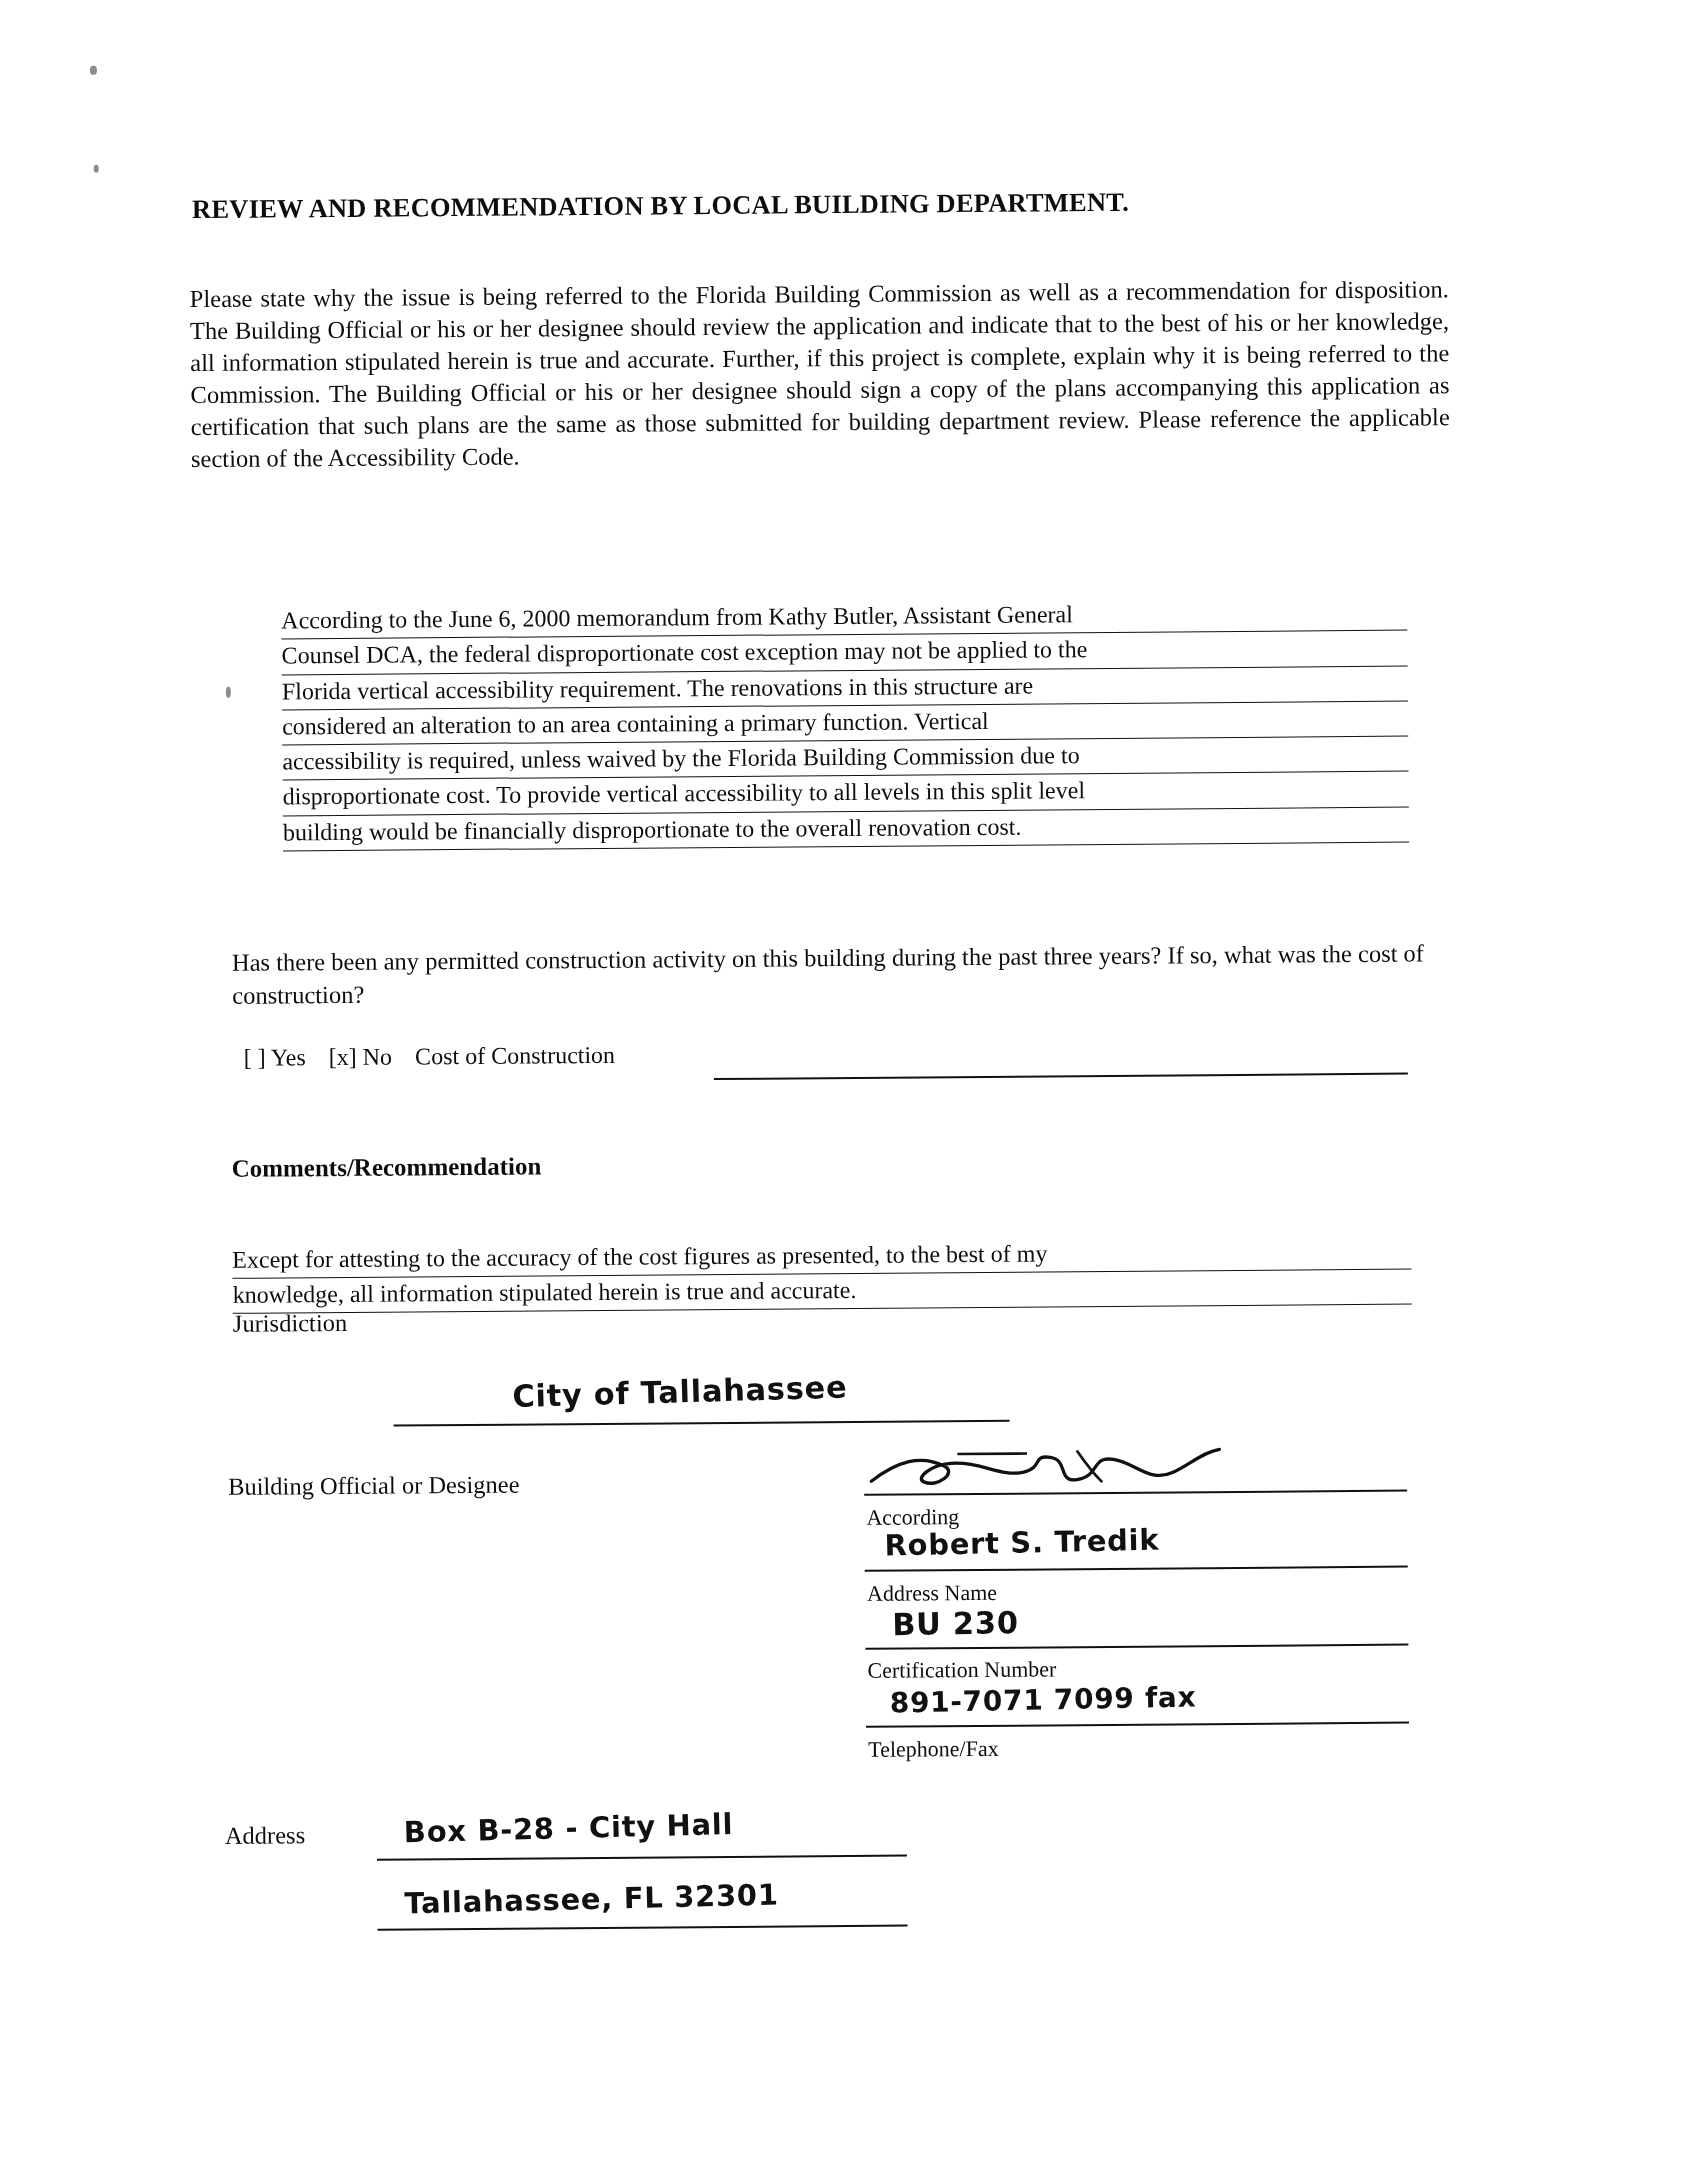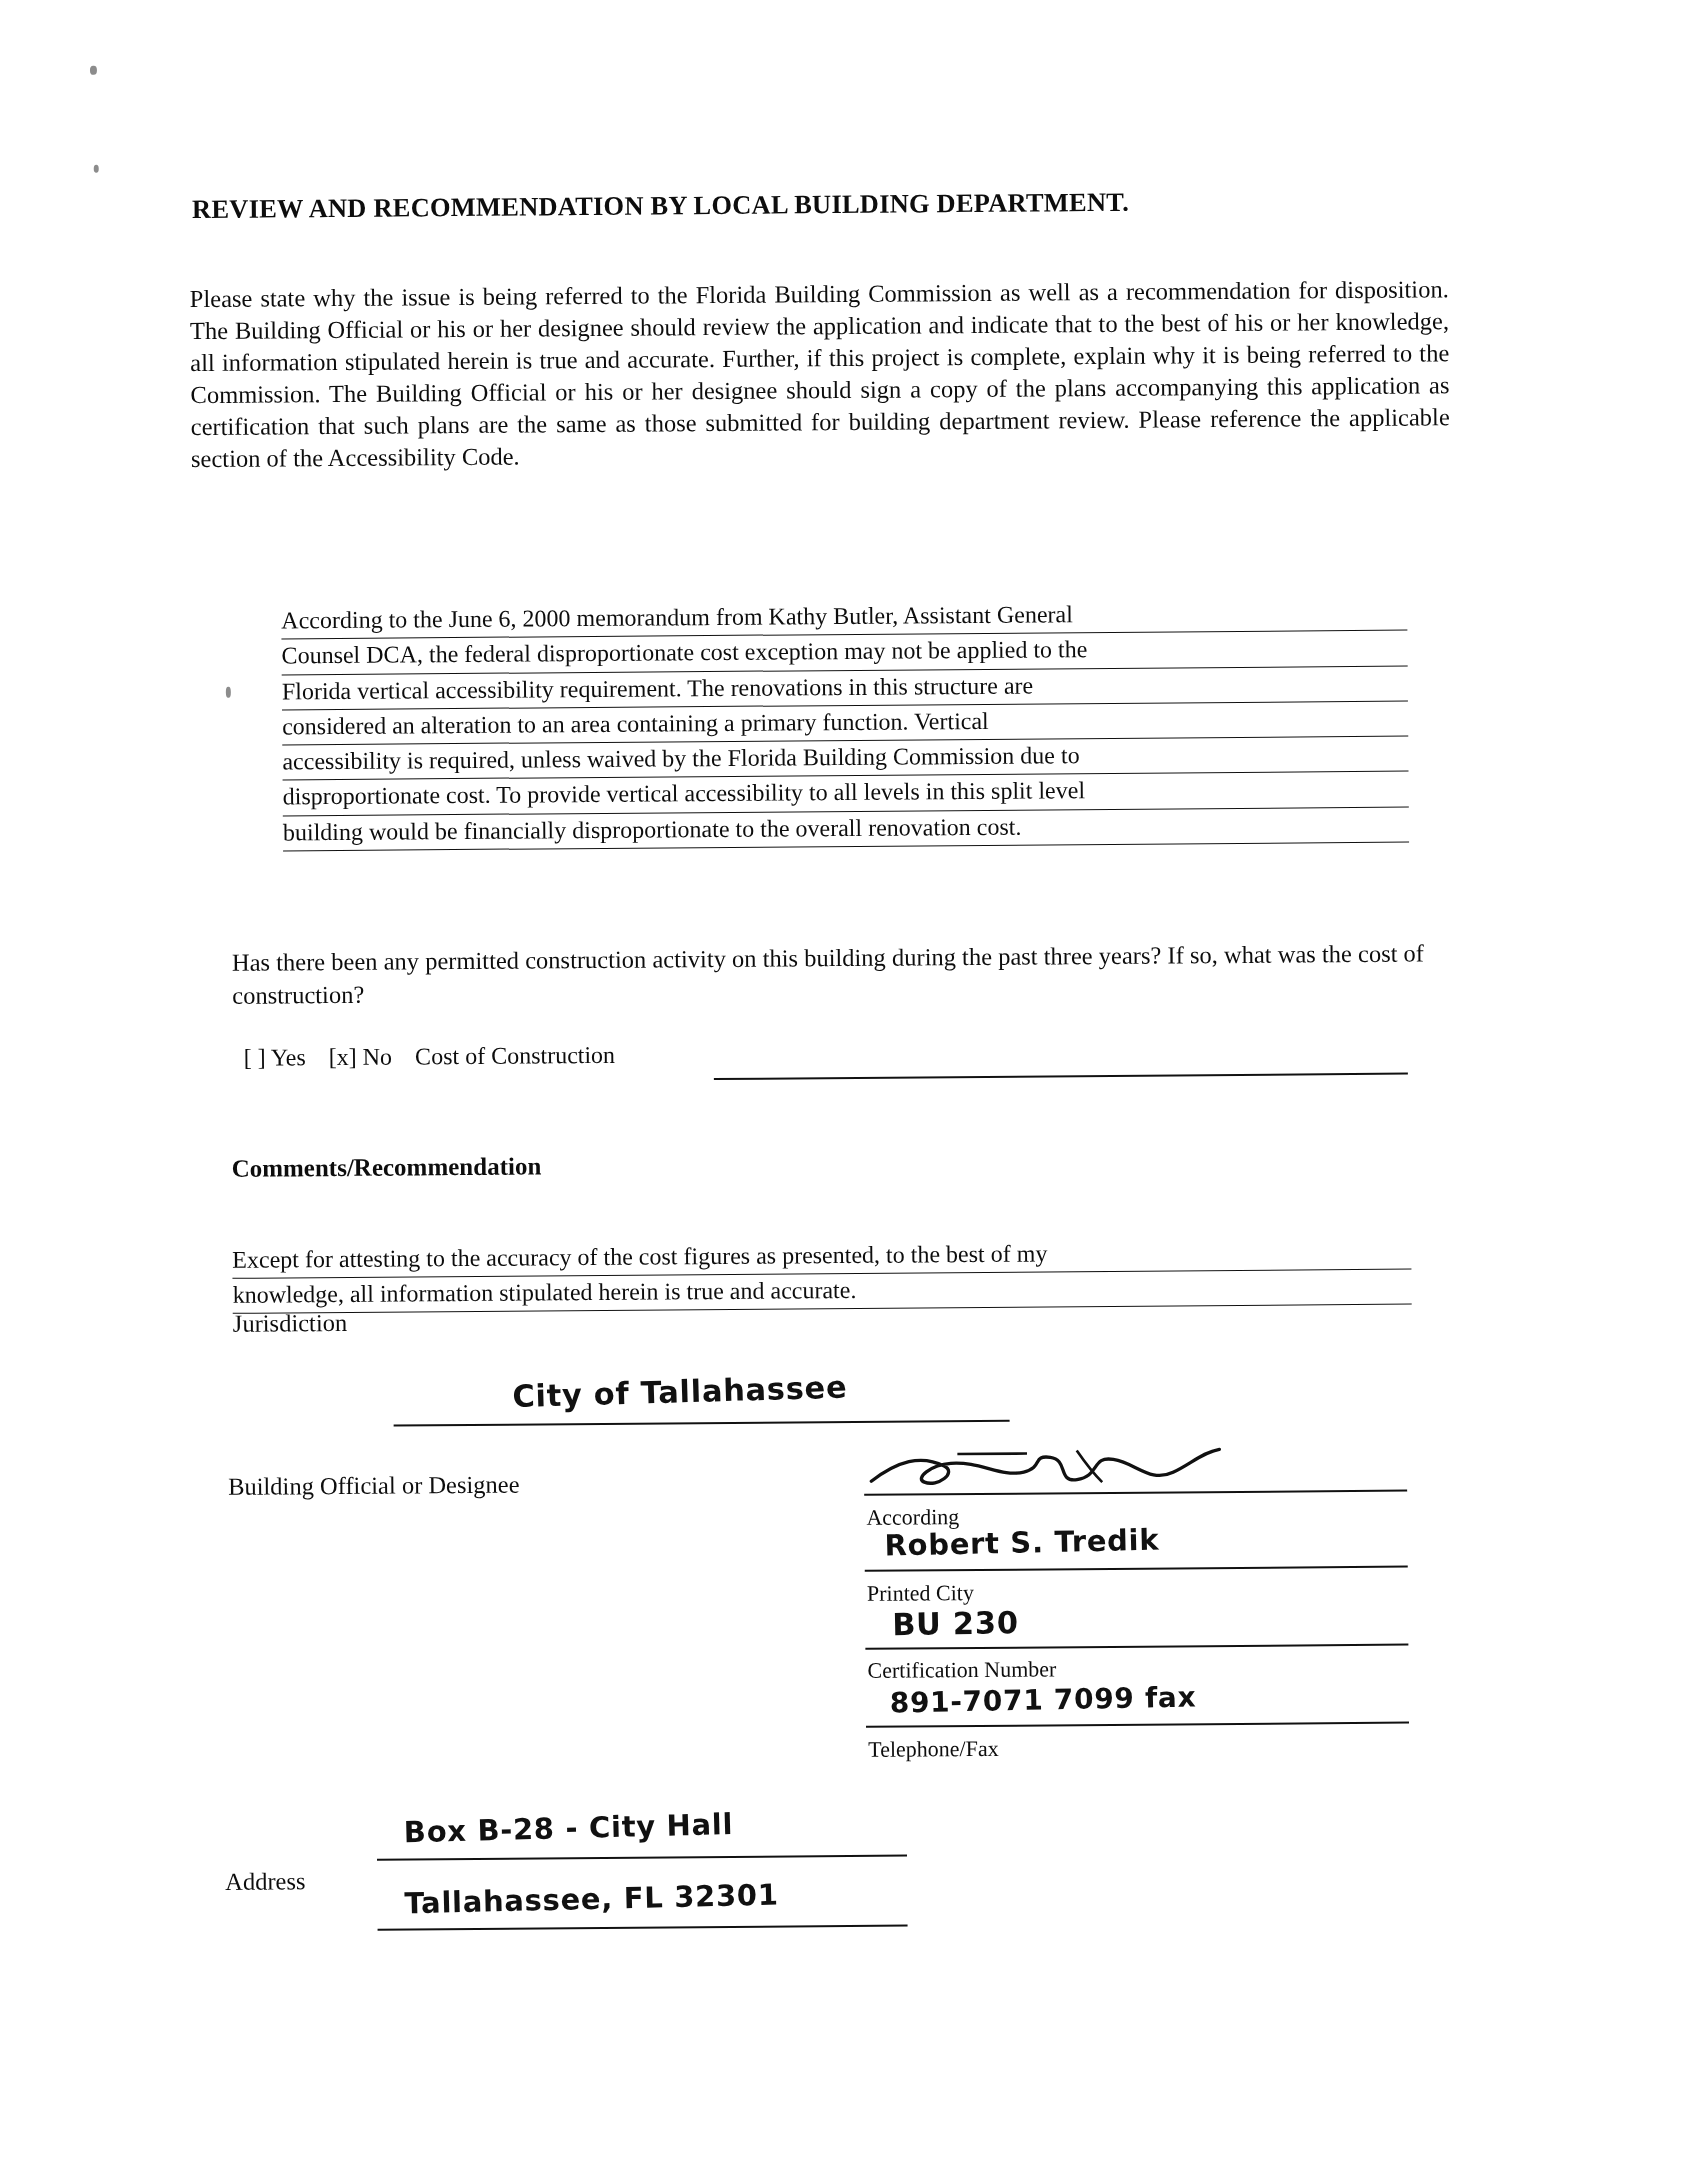--- a/index.html
+++ b/index.html
@@ -194,31 +194,31 @@
   <div class="rule" style="left:861px;top:1494px;width:543px;"></div>
   <svg class="sig-svg" width="398" height="73" viewBox="0 0 600 110" style="left:855px;top:1435px;">
     <path d="M20 70 C 60 40, 95 30, 130 48 C 150 58, 120 80, 100 72 C 85 66, 110 46, 140 44 C 185 41, 215 66, 250 58 C 280 51, 262 32, 290 36 C 318 40, 300 74, 330 70 C 365 65, 352 34, 385 40 C 420 46, 440 76, 475 60 C 500 49, 520 30, 545 26" fill="none" stroke="#111" stroke-width="5" stroke-linecap="round"></path>
     <path d="M150 30 L 255 30" fill="none" stroke="#111" stroke-width="4"></path>
     <path d="M330 26 C 345 48, 356 62, 368 74" fill="none" stroke="#111" stroke-width="4"></path>
   </svg>
   <div class="sig-label" style="left:863px;top:1505px;">According</div>
 
   <div class="rule" style="left:861px;top:1570px;width:543px;"></div>
   <div class="hand" style="left:881px;top:1527px;font-size:29px;transform:rotate(-0.8deg);">Robert S. Tredik</div>
-  <div class="sig-label" style="left:863px;top:1581px;">Printed City</div>
+  <div class="sig-label" style="left:863px;top:1581px;">Address Name</div>
 
   <div class="rule" style="left:861px;top:1648px;width:543px;"></div>
   <div class="hand" style="left:888px;top:1607px;font-size:30.5px;transform:rotate(-0.6deg);">BU 230</div>
   <div class="sig-label" style="left:863px;top:1658px;">Certification Number</div>
 
   <div class="rule" style="left:861px;top:1726px;width:543px;"></div>
   <div class="hand" style="left:885px;top:1685px;font-size:28px;transform:rotate(-0.7deg);">891-7071    7099  fax</div>
   <div class="sig-label" style="left:863px;top:1737px;">Telephone/Fax</div>
 
-  <div class="label" style="left:219px;top:1817px;margin-top:46px;">Address</div>
+  <div class="label" style="left:219px;top:1817px;">Address</div>
   <div class="rule" style="left:371px;top:1855px;width:530px;"></div>
   <div class="hand" style="left:398px;top:1809px;font-size:29px;transform:rotate(-1deg);">Box B-28 - City Hall</div>
 
   <div class="rule" style="left:371px;top:1925px;width:530px;"></div>
   <div class="hand" style="left:398px;top:1880px;font-size:29px;transform:rotate(-0.9deg);">Tallahassee, FL 32301</div>
 
 </div>
 
 
 </body></html>

